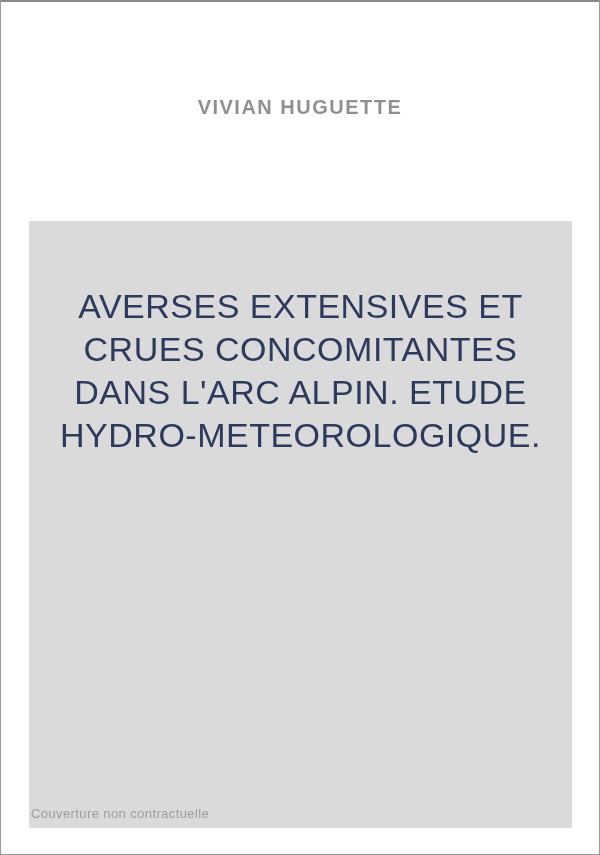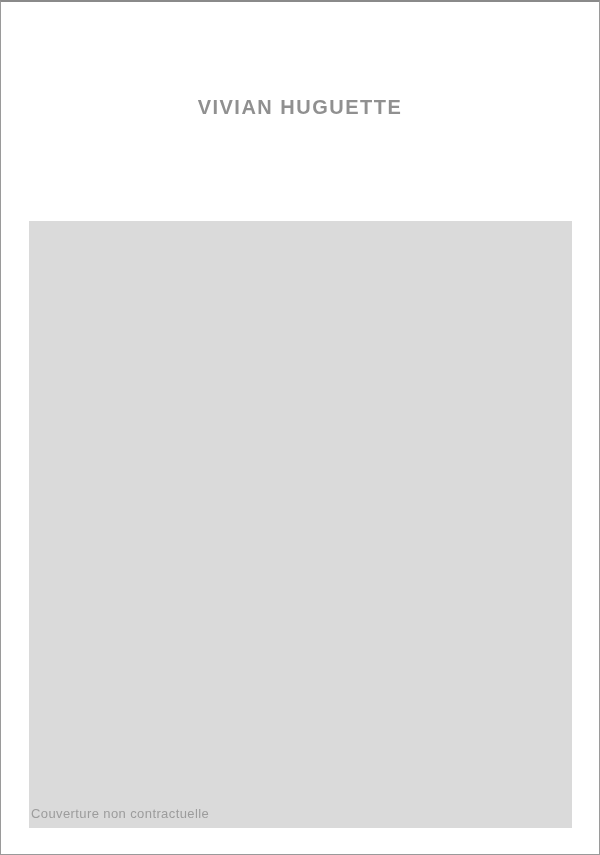--- a/index.html
+++ b/index.html
@@ -62,15 +62,19 @@
     color: var(--disclaimer, #9c9c9c);
   }
 </style>
 </head>
 <body>
 
 <div class="page">
   <div class="author">VIVIAN HUGUETTE</div>
 
   <div class="panel">
+    <div class="title">AVERSES EXTENSIVES ET
+CRUES CONCOMITANTES
+DANS L'ARC ALPIN. ETUDE
+HYDRO-METEOROLOGIQUE.</div>
     <div class="disclaimer">Couverture non contractuelle</div>
   </div>
 </div>
 
 </body></html>

